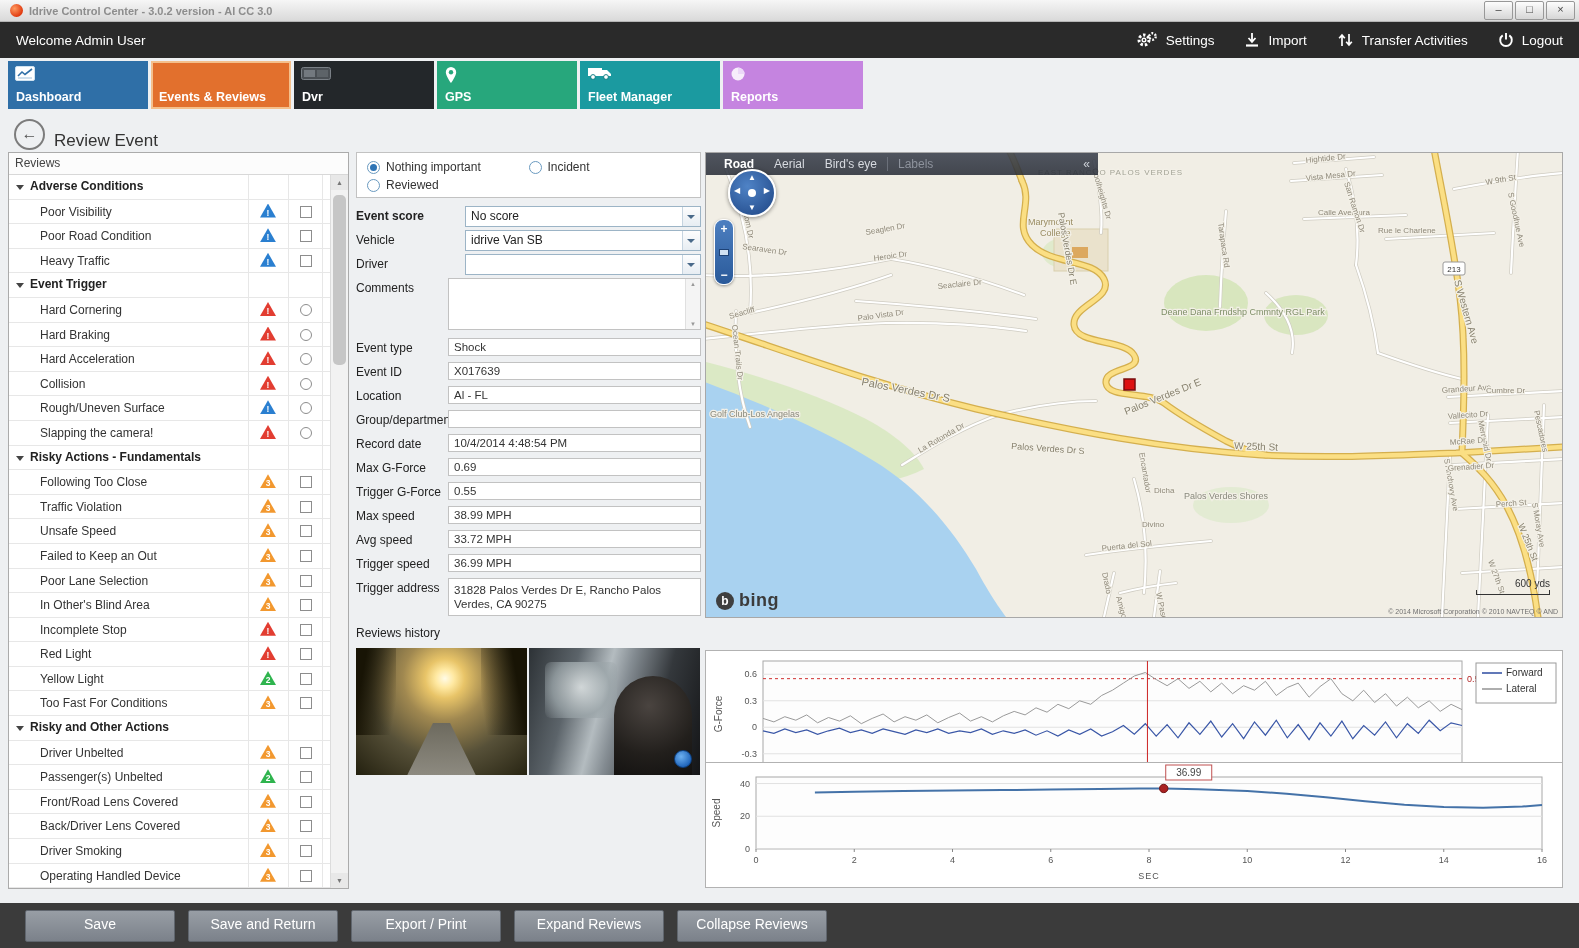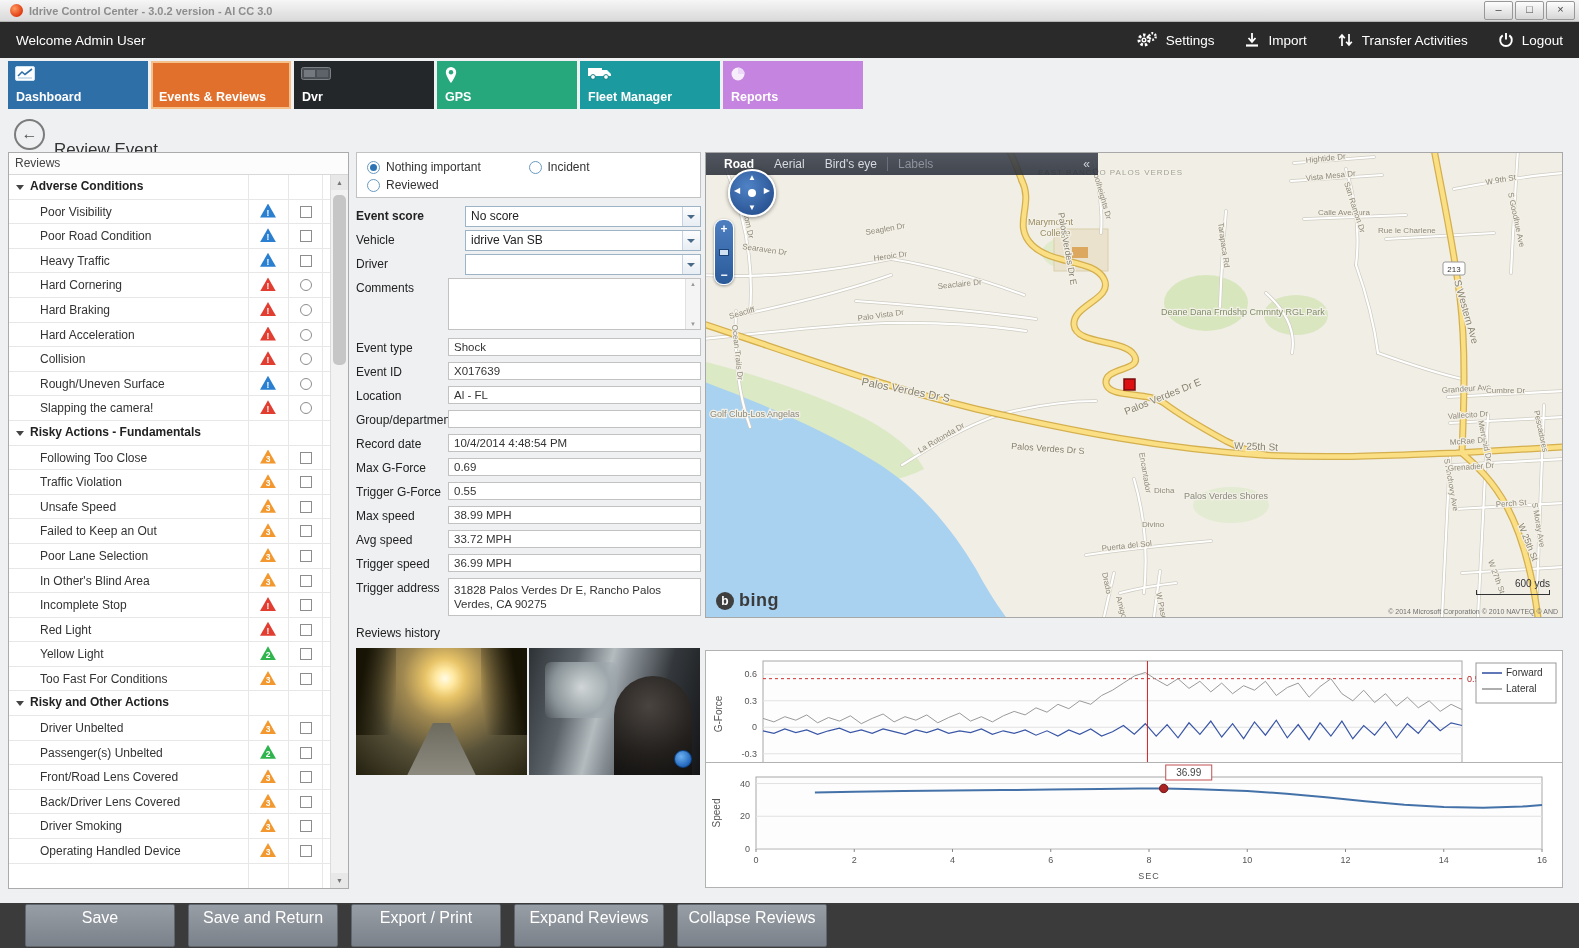--- a/index.html
+++ b/index.html
@@ -23,21 +23,21 @@
   
   .tabsrow{position:absolute;top:58px;left:0;right:0;height:54px;background:#eef0f2;display:flex;gap:3px;padding:3px 0 0 8px;}
   .tile{width:140px;height:48px;position:relative;color:#fff;cursor:pointer;}
   .tile.active{box-shadow:inset 0 0 0 2px #f4c08c;}
   .tile .t-icon{position:absolute;top:5px;left:7px;}
   .tile .t-label{position:absolute;left:8px;bottom:5px;font-size:12.5px;font-weight:bold;white-space:nowrap;}
   
   .pagehead{position:absolute;top:112px;left:0;right:0;height:40px;}
   .back-btn{position:absolute;left:14px;top:7px;width:27px;height:27px;border-radius:50%;border:2px solid #7c7c7c;
             color:#555;text-align:center;line-height:25px;font-size:16px;cursor:pointer;background:#fff0;}
-  .page-title{position:absolute;left:54px;top:28px;font-size:17px;color:#333;}
+  .page-title{position:absolute;left:54px;top:19px;font-size:17px;color:#333;}
   
   .reviews-panel{position:absolute;left:8px;top:152px;width:341px;height:737px;background:#fff;
                  border:1px solid #ababab;box-sizing:border-box;overflow:hidden;}
   .rv-head{height:21px;line-height:21px;padding-left:6px;font-size:12px;color:#444;border-bottom:1px solid #d8d8d8;background:#fcfcfc;}
   .rv-body{position:absolute;top:22px;left:0;right:17px;bottom:0;overflow:hidden;}
   .rv-row{height:24.6px;box-sizing:border-box;border-bottom:1px solid #e7e7e7;position:relative;}
   .expander{position:absolute;left:7px;top:10px;width:0;height:0;border-left:4px solid transparent;
             border-right:4px solid transparent;border-top:5px solid #444;}
   .rv-glabel{position:absolute;left:21px;top:4px;font-size:12px;font-weight:bold;color:#222;white-space:nowrap;}
   .rv-ilabel{position:absolute;left:31px;top:5px;font-size:12px;color:#333;white-space:nowrap;}
@@ -120,22 +120,22 @@
   .map-scale{position:absolute;right:12px;bottom:22px;z-index:6;text-align:right;}
   .map-scale .txt{font-size:10px;color:#333;}
   .scale-bar{width:72px;height:4px;border:1px solid #333;border-top:none;margin-top:1px;}
   .map-copy{position:absolute;right:4px;bottom:2px;z-index:6;font-size:7px;color:#707070;}
   
   .gchart{position:absolute;left:705px;top:622px;width:858px;height:133px;background:#fff;border:1px solid #b2b2b2;box-sizing:border-box;margin-top:28px;}
   .schart{position:absolute;left:705px;top:762px;width:858px;height:126px;background:#fff;border:1px solid #b2b2b2;box-sizing:border-box;}
   
   .footer{position:absolute;left:0;right:0;top:903px;height:45px;background:#3b3b3b;display:flex;align-items:center;
           padding-left:25px;gap:13px;box-sizing:border-box;}
-  .f-btn{width:150px;height:43px;background:linear-gradient(#989ea5,#7b818a);border:1px solid #60666e;color:#fff;
-         font-size:16px;text-align:center;line-height:26px;border-radius:2px;cursor:pointer;box-sizing:border-box;}
+  .f-btn{width:150px;height:32px;background:linear-gradient(#989ea5,#7b818a);border:1px solid #60666e;color:#fff;
+         font-size:14px;text-align:center;line-height:26px;border-radius:2px;cursor:pointer;box-sizing:border-box;}
 </style>
 </head>
 <body>
 
 <div class="titlebar">
   <span class="app-icon"></span>
   <span class="title-text">Idrive Control Center - 3.0.2 version - Al CC 3.0</span>
   <span class="win-btns">
     <span class="win-btn">–</span>
     <span class="win-btn">□</span>
@@ -251,20 +251,24 @@
       </div>
       <div class="rv-row">
         <span class="rv-ilabel">Poor Road Condition</span>
         <span class="sev sev-blue">!</span>
         <span class="cb"></span>
       </div>
       <div class="rv-row">
         <span class="rv-ilabel">Heavy Traffic</span>
         <span class="sev sev-blue">!</span>
         <span class="cb"></span>
+      </div>
+      <div class="rv-row rv-group">
+        <span class="expander"></span>
+        <span class="rv-glabel">Event Trigger</span>
       </div>
       <div class="rv-row">
         <span class="rv-ilabel">Hard Cornering</span>
         <span class="sev sev-red">!</span>
         <span class="rb"></span>
       </div>
       <div class="rv-row">
         <span class="rv-ilabel">Hard Braking</span>
         <span class="sev sev-red">!</span>
         <span class="rb"></span>

